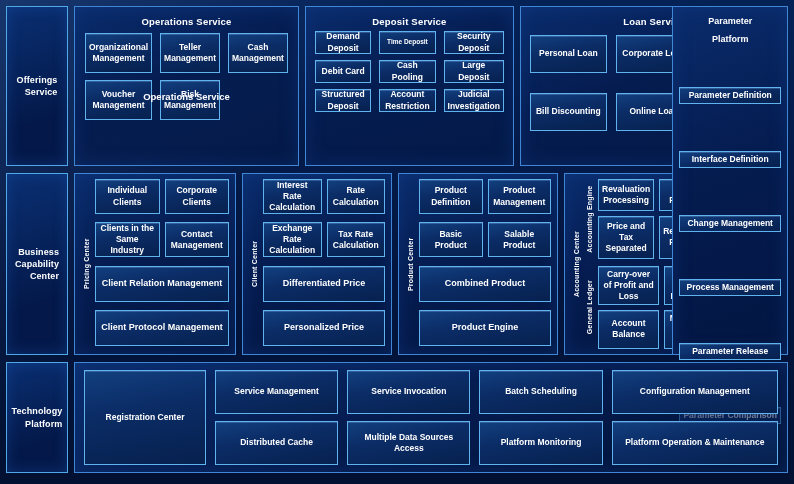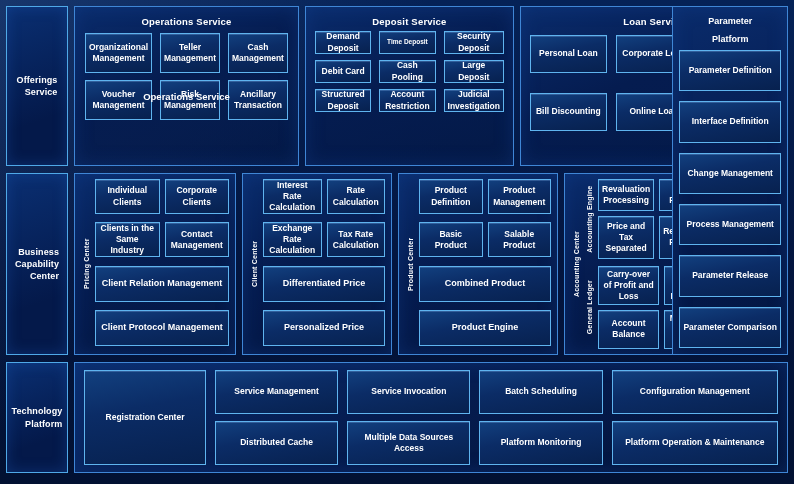--- a/index.html
+++ b/index.html
@@ -82,20 +82,21 @@
 
   
   .param-col{
     flex:0 0 76px;
     border:1px solid #3f86d6;
     background:linear-gradient(160deg,#0a2c6c 0%,#051c50 45%,#031642 100%);
     box-sizing:border-box;
     display:flex;flex-direction:column;align-items:center;
     padding:5px 6px 6px 6px;
     box-shadow:inset 0 0 18px rgba(20,70,150,.35);
+    gap:37px;
   }
   .param-title{
     font-size:9px;font-weight:bold;text-align:center;line-height:2.0;
     margin-bottom:2px;
   }
   .param-col .tile{width:100%;height:44px;margin-bottom:10px;}
   .param-col .tile:last-child{margin-bottom:0;}
 
   
   .bcc-wrap{flex:1 1 auto;display:flex;gap:6px;}
@@ -148,21 +149,20 @@
     <div class="rowlabel">Offerings<br>Service</div>
 
     <div class="panel p-ops">
       <div class="panel-title">Operations Service</div>
       <div class="svc-grid">
         <div class="tile">Organizational Management</div>
         <div class="tile">Teller Management</div>
         <div class="tile">Cash Management</div>
         <div class="tile">Voucher Management</div>
         <div class="tile">Risk Management</div>
-        <div class="tile">Ancillary Transaction</div>
       </div>
       <div class="ops-stray">Operations Service</div>
     </div>
 
     <div class="panel p-dep">
       <div class="panel-title">Deposit Service</div>
       <div class="svc-grid deposit">
         <div class="tile">Demand Deposit</div>
         <div class="tile small">Time Deposit</div>
         <div class="tile">Security Deposit</div>

